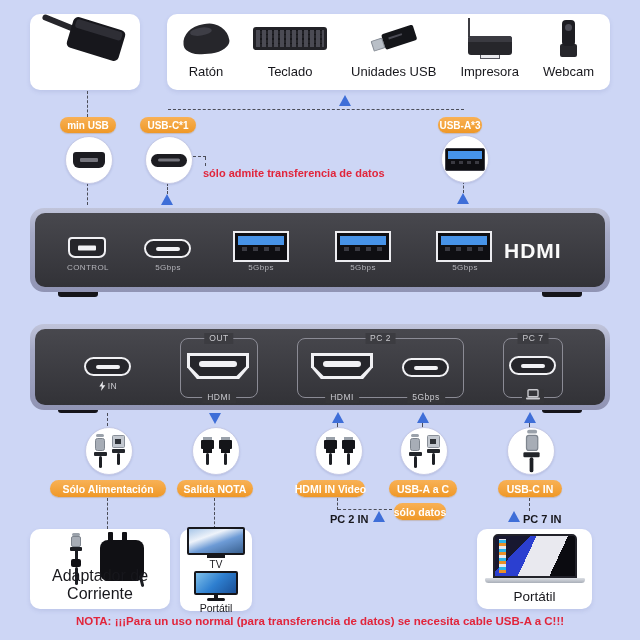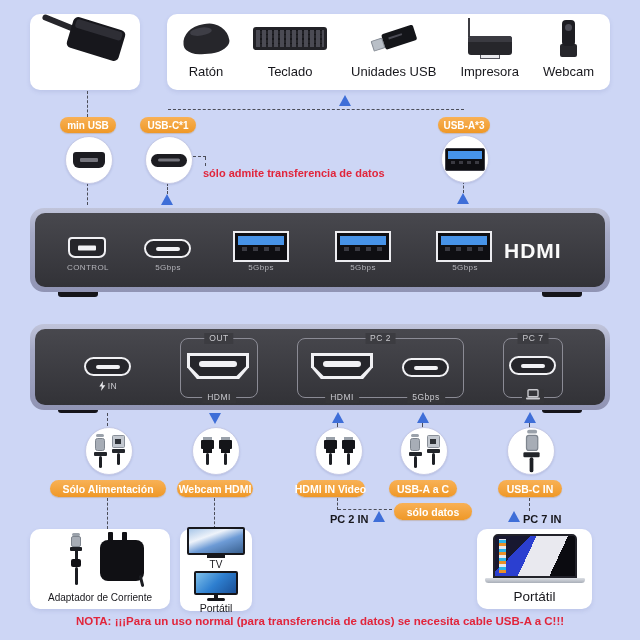--- a/index.html
+++ b/index.html
@@ -184,21 +184,21 @@
       <span class="tx">Webcam</span>
     </div>
   </div>
 
   <div class="dv" style="left:87px;top:91px;height:26px"></div>
   <div class="dh" style="left:168px;top:109px;width:296px"></div>
   <div class="ar-u" style="left:339px;top:95px"></div>
 
   <div class="pill" style="left:60px;top:117px;width:56px">min USB</div>
   <div class="pill" style="left:140px;top:117px;width:56px">USB-C*1</div>
-  <div class="pill" style="left:438px;top:117px;width:52px">USB-A*3</div>
+  <div class="pill" style="left:438px;top:117px;width:44px">USB-A*3</div>
 
   <div class="circ" style="left:65px;top:136px">
     <span class="ci-minib"></span>
   </div>
   <div class="circ" style="left:145px;top:136px">
     <span class="ci-c"></span>
   </div>
   <div class="circ" style="left:441px;top:135px">
     <span class="ci-a"></span>
   </div>
@@ -343,25 +343,25 @@
   <div class="circ" style="left:507px;top:427px">
     <span class="plug" style="transform:scale(1.25)">
       <span class="tip"></span>
         <span class="shell-c"></span>
         <span class="collar"></span>
         <span class="wire"></span>
     </span>
   </div>
 
   <div class="pill lg" style="left:50px;top:480px;width:116px">Sólo Alimentación</div>
-  <div class="pill lg" style="left:177px;top:480px;width:76px">Webcam HDMI</div>
+  <div class="pill lg" style="left:177px;top:480px;width:76px">Salida NOTA</div>
   <div class="pill lg" style="left:296px;top:480px;width:69px">HDMI IN Video</div>
   <div class="pill lg" style="left:389px;top:480px;width:68px">USB-A a C</div>
   <div class="pill lg" style="left:498px;top:480px;width:64px">USB-C IN</div>
-  <div class="pill lg" style="left:394px;top:503px;width:78px">sólo datos</div>
+  <div class="pill lg" style="left:394px;top:503px;width:52px">sólo datos</div>
 
   <div class="dv" style="left:107px;top:498px;height:31px"></div>
   <div class="dv" style="left:214px;top:498px;height:31px"></div>
   <div class="dv" style="left:337px;top:498px;height:12px"></div>
   <div class="dh" style="left:338px;top:509px;width:54px"></div>
   <div class="dv" style="left:529px;top:498px;height:13px"></div>
 
   <span class="flow-lab" style="left:330px;top:513px">PC 2 IN</span>
   <div class="ar-u" style="left:373px;top:511px"></div>
   <div class="ar-u" style="left:508px;top:511px"></div>
@@ -373,21 +373,21 @@
         <span class="shc"></span>
         <span class="colc"></span>
         <span class="w1"></span>
       <span class="bead"></span>
         <span class="w2"></span>
       <span class="prong" style="left:66px;top:1px"></span>
         <span class="prong" style="left:80px;top:1px"></span>
       <span class="bodya"></span>
         <span class="w3"></span>
     </div>
-    <div class="lbl abs" style="left:0;right:0;bottom:6px;font-size:10px">Adaptador de Corriente</div>
+    <div class="lbl abs" style="left:0;right:0;bottom:6px;font-size:16px">Adaptador de Corriente</div>
   </div>
 
   <div class="box" style="left:180px;top:529px;width:72px;height:82px;display:flex;flex-direction:column;align-items:center;justify-content:center;gap:1px;padding:3px 0;box-sizing:border-box">
     <span>
         <span class="tv-scr" style="display:block"></span>
         <span class="tv-base" style="display:block"></span>
       </span>
     <span class="lbl" style="font-size:10px">TV</span>
     <span>
         <span class="mo-scr" style="display:block"></span>

